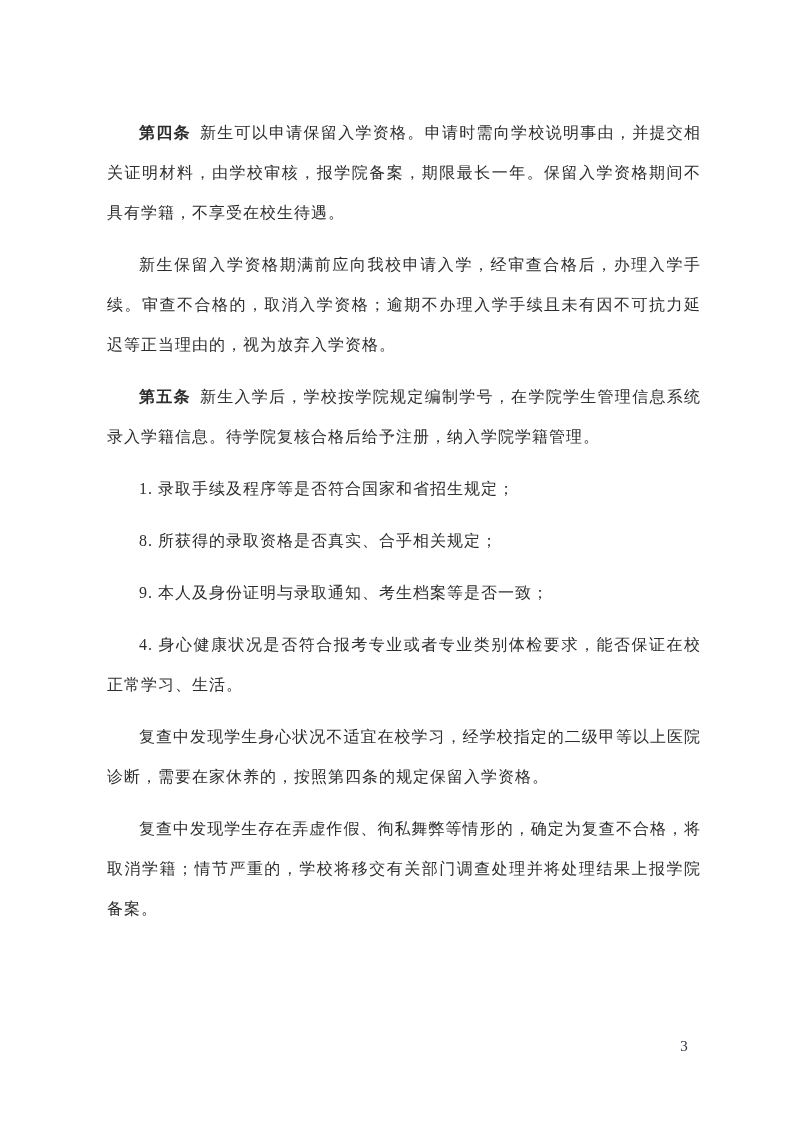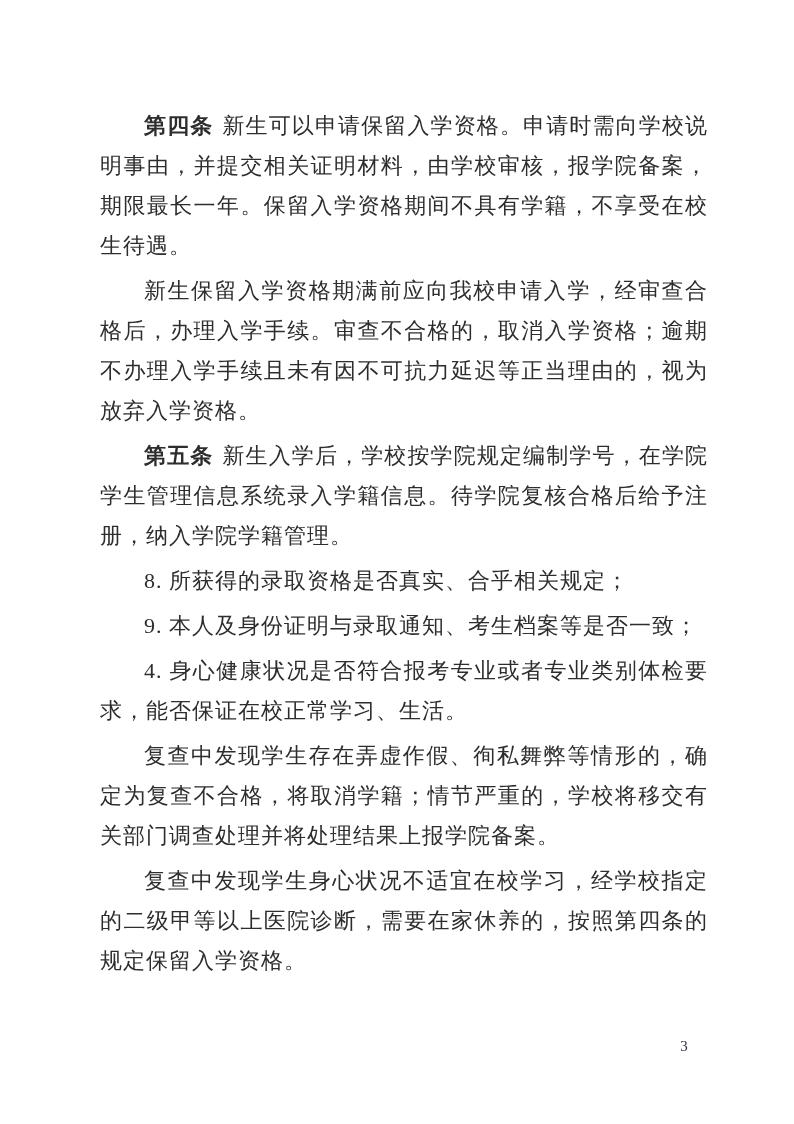--- a/index.html
+++ b/index.html
@@ -18,22 +18,22 @@
     background: #ffffff;
   }
   .doc-body {
     position: absolute;
     left: 95px;
     top: 101px;
     width: 618px;
     color: #2d2d2d;
   }
   .doc-body p {
-    margin: 5px;
-    font-size: 22px;
+    margin: 12px;
+    font-size: 16px;
     line-height: 40px;
     letter-spacing: 1px;
     text-indent: 2em;
     text-align: justify;
     text-justify: inter-ideograph;
     color: #2d2d2d;
   }
   .article-label {
     font-weight: 700;
     margin-right: 9px;
@@ -56,27 +56,28 @@
 <div class="page">
   <div class="doc-body">
 
     <p><span class="article-label">第四条</span><span>新生可以申请保留入学资格。申请时需向学校说明事由，并提交相关证明材料，由学校审核，报学院备案，期限最长一年。保留入学资格期间不具有学籍，不享受在校生待遇。</span></p>
 
     <p><span>新生保留入学资格期满前应向我校申请入学，经审查合格后，办理入学手续。审查不合格的，取消入学资格；逾期不办理入学手续且未有因不可抗力延迟等正当理由的，视为放弃入学资格。</span></p>
 
     <p><span class="article-label">第五条</span><span>新生入学后，学校按学院规定编制学号，在学院学生管理信息系统录入学籍信息。待学院复核合格后给予注册，纳入学院学籍管理。</span></p>
 
 
+    <p><span>1. 录取手续及程序等是否符合国家和省招生规定；</span></p>
 
     <p><span>8. 所获得的录取资格是否真实、合乎相关规定；</span></p>
 
     <p><span>9. 本人及身份证明与录取通知、考生档案等是否一致；</span></p>
 
     <p><span>4. 身心健康状况是否符合报考专业或者专业类别体检要求，能否保证在校正常学习、生活。</span></p>
 
+    <p><span>复查中发现学生身心状况不适宜在校学习，经学校指定的二级甲等以上医院诊断，需要在家休养的，按照第四条的规定保留入学资格。</span></p>
+
     <p><span>复查中发现学生存在弄虚作假、徇私舞弊等情形的，确定为复查不合格，将取消学籍；情节严重的，学校将移交有关部门调查处理并将处理结果上报学院备案。</span></p>
-
-    <p><span>复查中发现学生身心状况不适宜在校学习，经学校指定的二级甲等以上医院诊断，需要在家休养的，按照第四条的规定保留入学资格。</span></p>
 
   </div>
 
   <div class="page-num">3</div>
 </div>
 
 </body></html>

